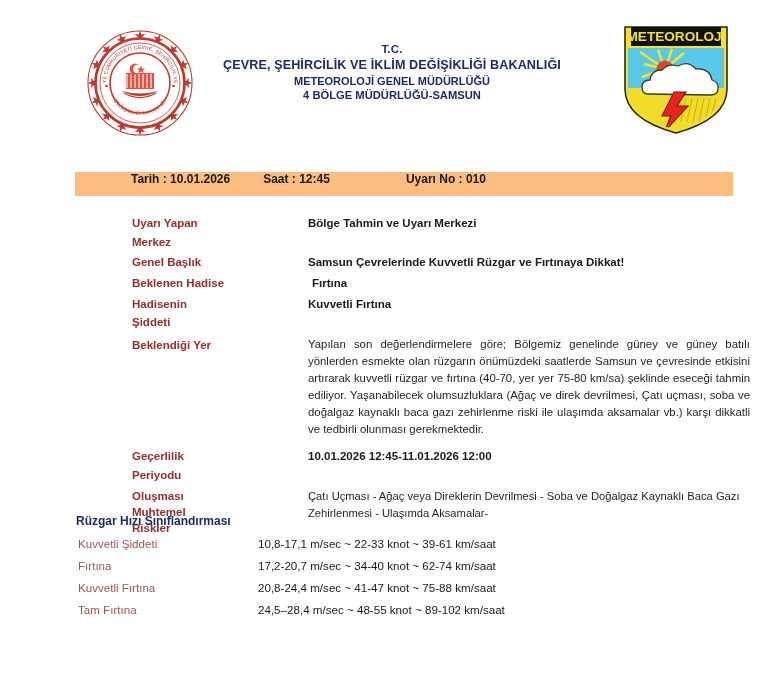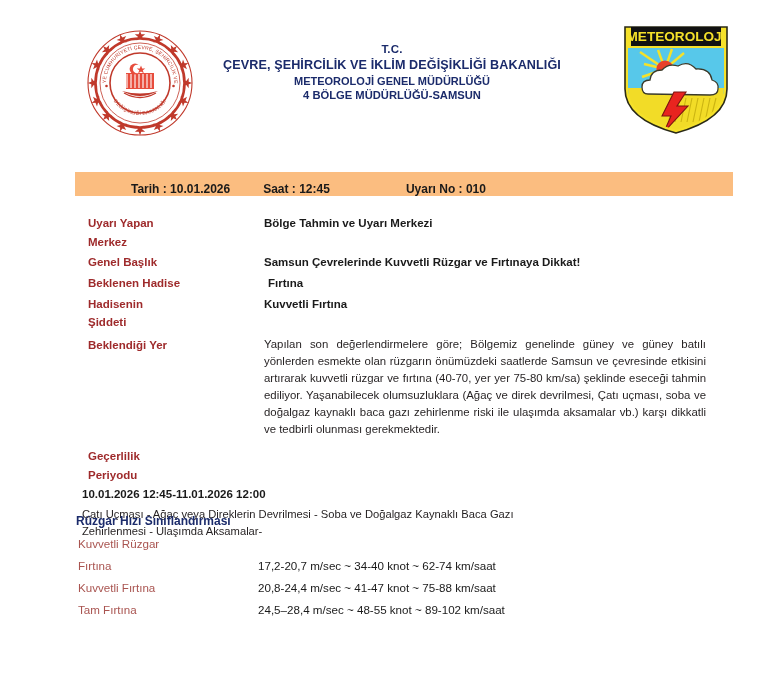--- a/index.html
+++ b/index.html
@@ -61,37 +61,38 @@
     position: absolute;
     left: 75px;
     top: 172px;
     width: 658px;
     height: 24px;
     background: #fbbd80;
     color: #1a1a1a;
     font-size: 12px;
     font-weight: bold;
     display: flex;
-    align-items: flex-end;
+    align-items: flex-start;
   }
   .info-bar .cell-date { margin-left: 56px; }
   .info-bar .cell-time { margin-left: 33px; }
   .info-bar .cell-no   { margin-left: 76px; }
 
   
   .fields {
     position: absolute;
     left: 0;
     top: 214px;
     width: 770px;
   }
   .field-row {
     display: flex;
     align-items: flex-start;
     margin-bottom: 2px;
+    padding-left: 44px;
   }
   .field-label {
     width: 182px;
     padding-left: 88px;
     box-sizing: border-box;
     color: #9e2a2b;
     font-weight: bold;
     font-size: 11.5px;
     line-height: 1.62;
     flex: 0 0 auto;
@@ -293,38 +294,43 @@
     <div class="field-value bold">Kuvvetli Fırtına</div>
   </div>
 
   <div class="field-row" style="margin-top:4px;">
     <div class="field-label">Beklendiği Yer</div>
     <div class="field-value">
       <div class="para">Yapılan son değerlendirmelere göre; Bölgemiz genelinde güney ve güney batılı yönlerden esmekte olan rüzgarın önümüzdeki saatlerde Samsun ve çevresinde etkisini artırarak kuvvetli rüzgar ve fırtına (40-70, yer yer 75-80 km/sa) şeklinde eseceği tahmin ediliyor. Yaşanabilecek olumsuzluklara (Ağaç ve direk devrilmesi, Çatı uçması, soba ve doğalgaz kaynaklı baca gazı zehirlenme riski ile ulaşımda aksamalar vb.) karşı dikkatli ve tedbirli olunması gerekmektedir.</div>
     </div>
   </div>
 
-  <div class="field-row" style="margin-top:9px;flex-direction:column;">
+  <div class="field-row" style="margin-top:9px;">
     <div class="field-label">Geçerlilik Periyodu</div>
     <div class="field-value bold">10.01.2026 12:45-11.01.2026 12:00</div>
   </div>
 
   <div class="field-row" style="margin-top:3px;">
+    <div class="field-label label-2line">
+      <div>Oluşması Muhtemel</div>
+      <div>Riskler</div>
+    </div>
     <div class="field-value">
       <div class="risks-text">Çatı Uçması - Ağaç veya Direklerin Devrilmesi - Soba ve Doğalgaz Kaynaklı Baca Gazı Zehirlenmesi - Ulaşımda Aksamalar-</div>
     </div>
   </div>
 
 </div>
 
 <div class="wind-section">
   <div class="wind-heading">Rüzgar Hızı Sınıflandırması</div>
 
   <div class="wind-row">
-    <div class="wind-name">Kuvvetli Rüzgar</div>
+    <div class="wind-name">Kuvvetli Şiddeti</div>
+    <div class="wind-value">10,8-17,1 m/sec ~ 22-33 knot ~ 39-61 km/saat</div>
   </div>
 
   <div class="wind-row">
     <div class="wind-name">Fırtına</div>
     <div class="wind-value">17,2-20,7 m/sec ~ 34-40 knot ~ 62-74 km/saat</div>
   </div>
 
   <div class="wind-row">
     <div class="wind-name">Kuvvetli Fırtına</div>
     <div class="wind-value">20,8-24,4 m/sec  ~  41-47 knot ~ 75-88 km/saat</div>

